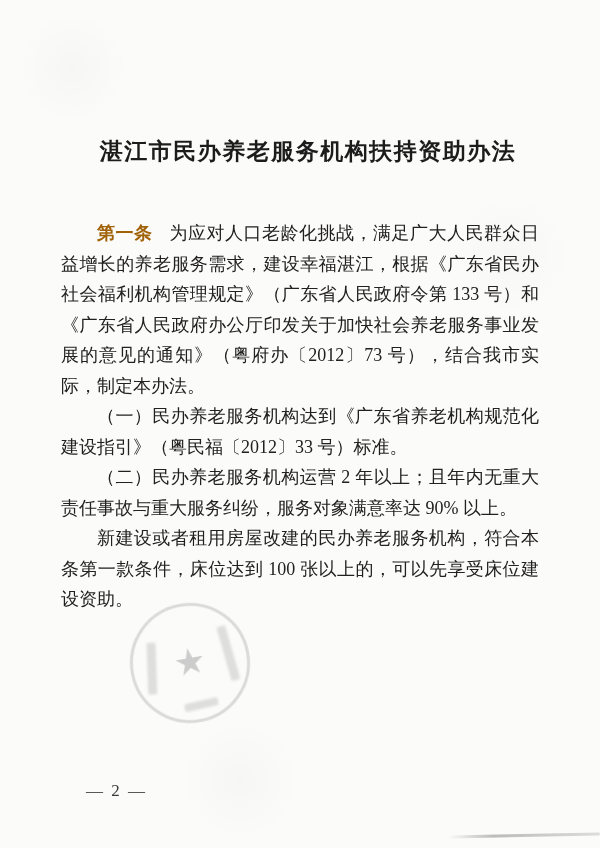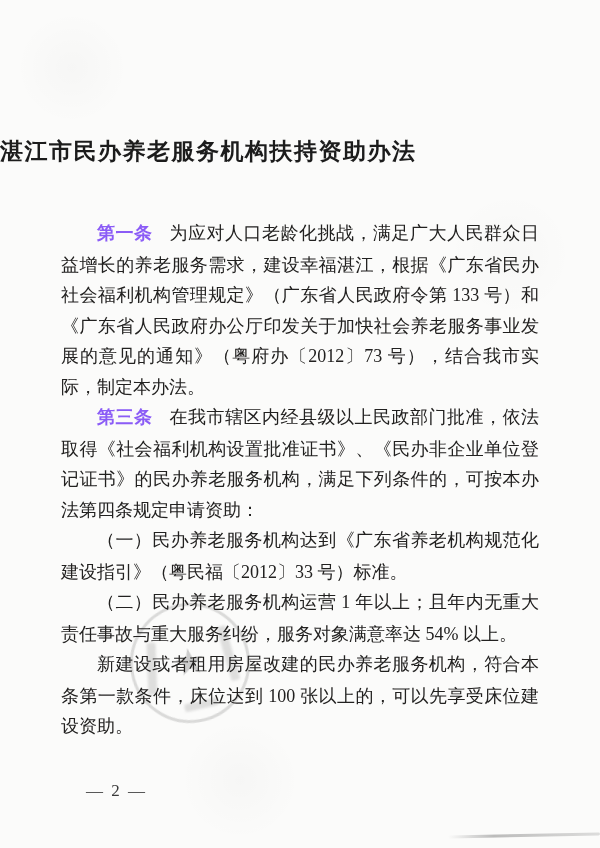--- a/index.html
+++ b/index.html
@@ -23,23 +23,23 @@
     background:
       radial-gradient(circle at 12% 8%, rgba(0,0,0,0.02), transparent 6%),
       radial-gradient(circle at 85% 30%, rgba(0,0,0,0.015), transparent 8%),
       radial-gradient(circle at 40% 92%, rgba(0,0,0,0.02), transparent 7%);
     pointer-events: none;
   }
 
   .doc-title {
     position: absolute;
     top: 136px;
-    left: 0;
+    left: 16px;
     right: 0;
-    text-align: left;
+    text-align: center;
     font-family: "Liberation Sans", sans-serif;
     font-weight: 700;
     font-size: 23px;
     letter-spacing: 1.5px;
     color: #1c1c1c;
     z-index: 2;
   }
 
   .body-text {
     position: absolute;
@@ -49,23 +49,23 @@
     font-size: 18px;
     line-height: 30.5px;
     text-align: justify;
     color: #222120;
     z-index: 2;
   }
 
   .para { text-indent: 2em; }
 
   .article-label {
-    font-family: Liberation Mono, monospace;
+    font-family: Liberation Serif, serif;
     font-weight: 700;
-    color: #8b5cf6;
+    color: #a16207;
     margin-right: 0.95em;
   }
   .article-label:empty { margin-right: 0; }
 
   .page-number {
     position: absolute;
     left: 86px;
     top: 781px;
     font-size: 17px;
     letter-spacing: 2px;
@@ -133,25 +133,24 @@
     <span class="seal-mark m1"></span>
     <span class="seal-mark m2"></span>
     <span class="seal-mark m3"></span>
   </div>
 
   <div class="body-text">
 
     <p class="para"><b class="article-label">第一条</b><span>为应对人口老龄化挑战，满足广大人民群众日益增长的养老服务需求，建设幸福湛江，根据《广东省民办社会福利机构管理规定》（广东省人民政府令第 133 号）和《广东省人民政府办公厅印发关于加快社会养老服务事业发展的意见的通知》（粤府办〔2012〕73 号），结合我市实际，制定本办法。</span></p>
 
 
-    <p class="para"><b class="article-label">第三条</b><span>在我市辖区内经县级以上民政部门批准，依法取得《社会福利机构设置批准证书》、《民办非企业单位登记证书》的民办养老服务机构，满足下列条件的，可按本办法第四条规定申请资助：</span></p>
 
     <p class="para"><b class="article-label"></b><span>（一）民办养老服务机构达到《广东省养老机构规范化建设指引》（粤民福〔2012〕33 号）标准。</span></p>
 
-    <p class="para"><b class="article-label"></b><span>（二）民办养老服务机构运营 1 年以上；且年内无重大责任事故与重大服务纠纷，服务对象满意率达 54% 以上。</span></p>
+    <p class="para"><b class="article-label"></b><span>（二）民办养老服务机构运营 2 年以上；且年内无重大责任事故与重大服务纠纷，服务对象满意率达 90% 以上。</span></p>
 
 
     <p class="para"><b class="article-label"></b><span>新建设或者租用房屋改建的民办养老服务机构，符合本条第一款条件，床位达到 100 张以上的，可以先享受床位建设资助。</span></p>
 
   </div>
 
   <div class="page-number">— 2 —</div>
 
   <div class="scan-artifact"></div>
 

